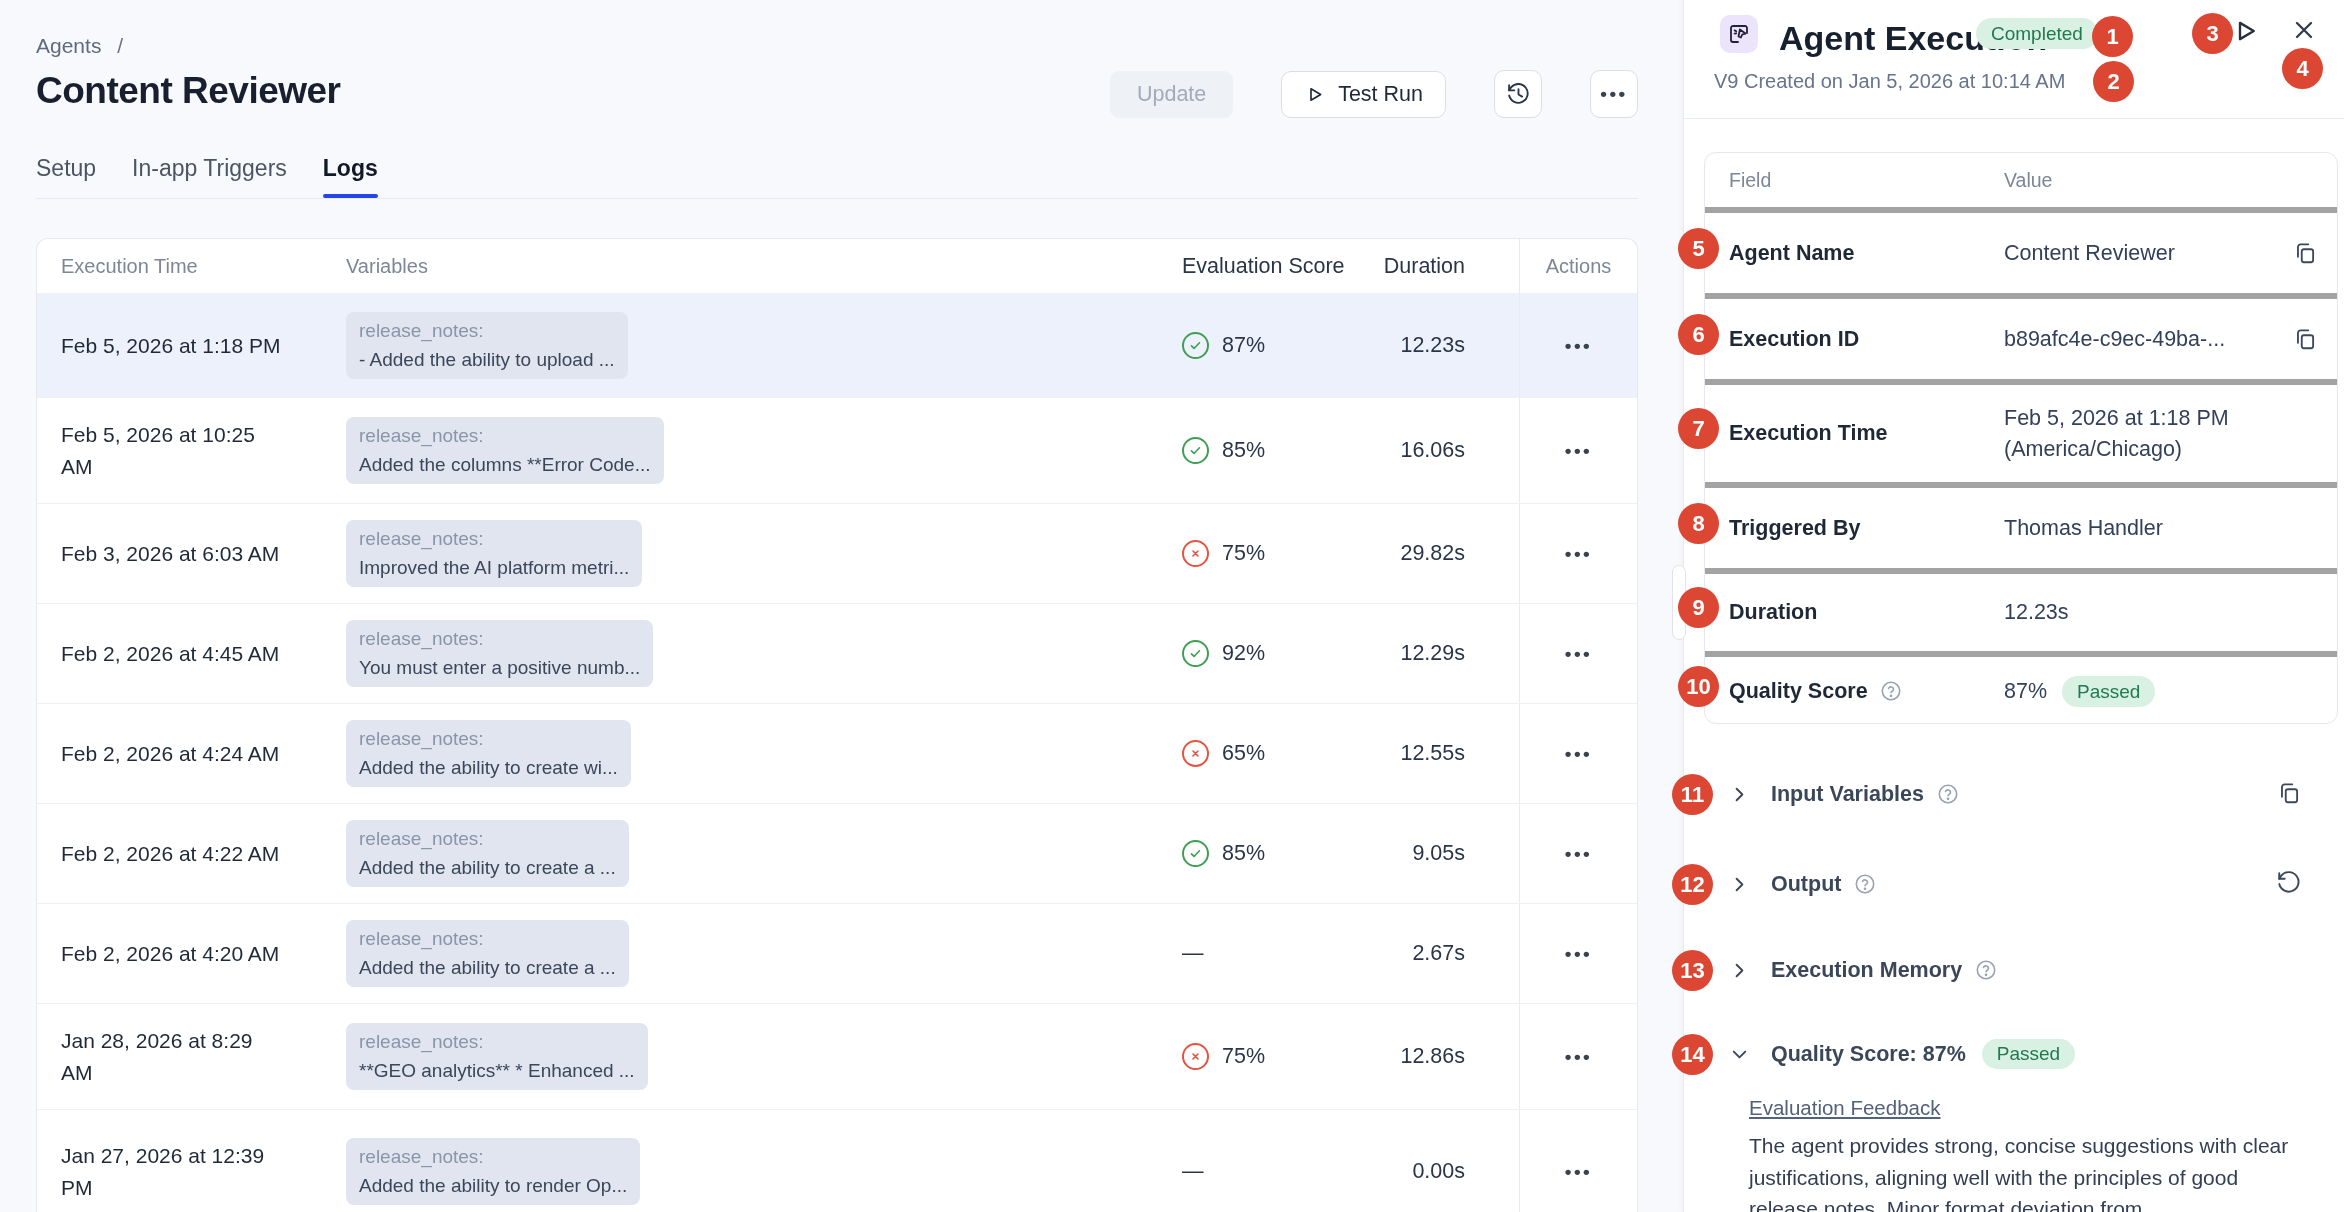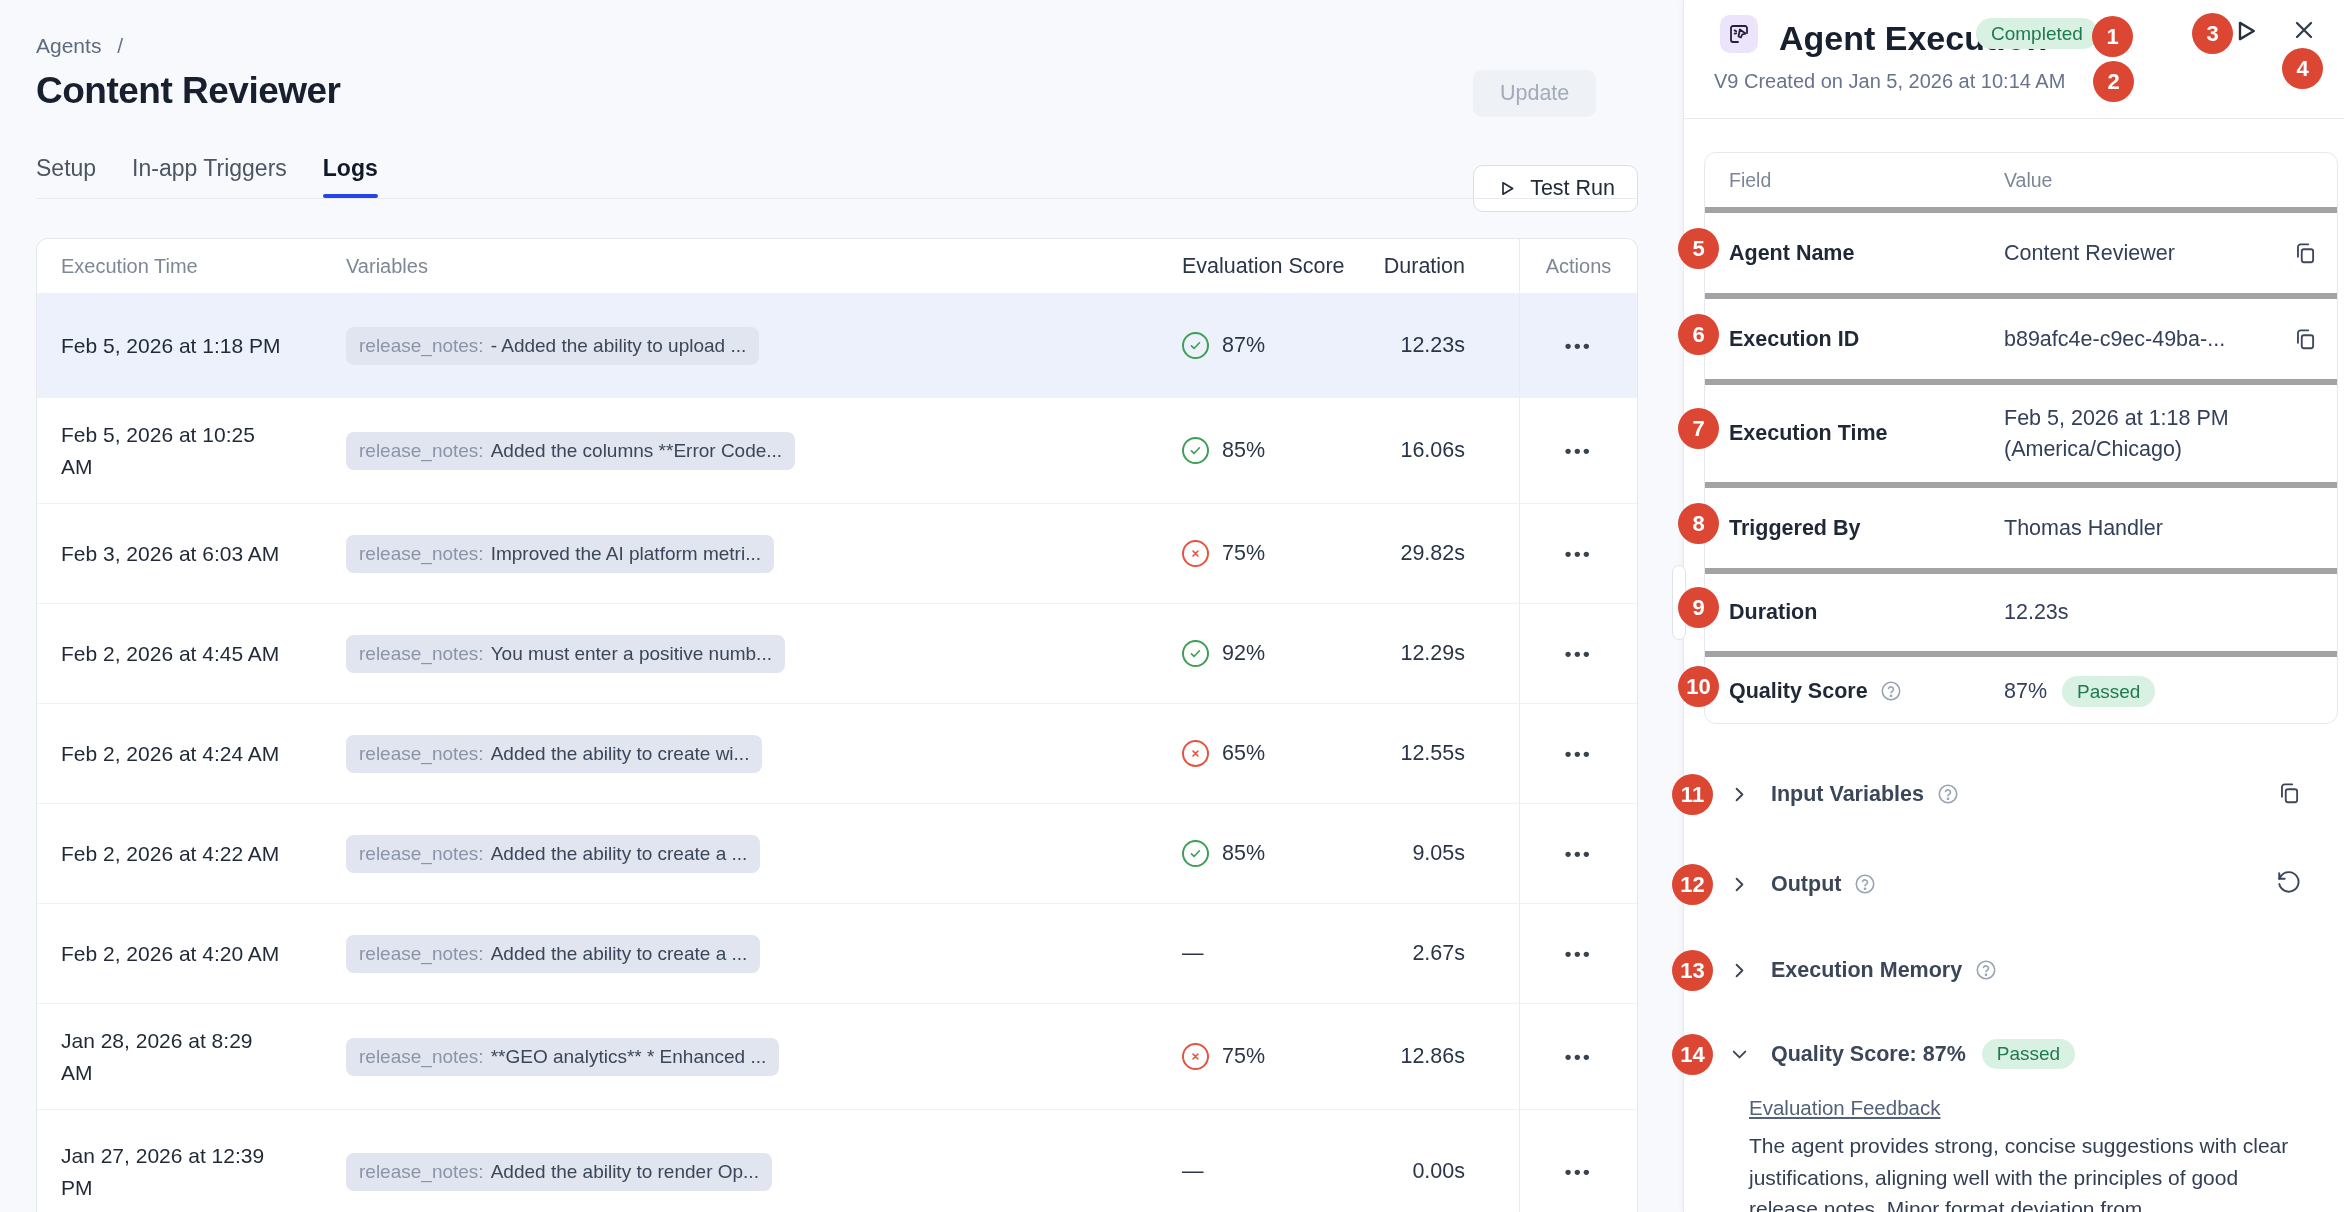--- a/index.html
+++ b/index.html
@@ -6,21 +6,21 @@
   html,body { width:2344px; height:1212px; }
   body { font-family:"Liberation Sans","DejaVu Sans",sans-serif; background:#f8f9fc; overflow:hidden; }
   .stage { position:relative; width:2344px; height:1212px; overflow:hidden; }
 
   
   .main { position:absolute; left:36px; top:0; width:1602px; height:100%; }
   .crumbs { position:absolute; left:0; top:34px; font-size:21px; color:#5d6b81; }
   .crumbs .sep { margin-left:10px; color:#64748b; }
   .page-title { position:absolute; left:0; top:70px; font-size:37px; font-weight:700; color:#18202f; letter-spacing:-0.5px; }
 
-  .toolbar { position:absolute; right:0; top:70px; display:flex; gap:48px; align-items:flex-start;flex-direction:column; }
+  .toolbar { position:absolute; right:0; top:70px; display:flex; gap:48px; align-items:flex-end; }
   .btn { display:flex; align-items:center; justify-content:center; cursor:pointer; font-family:inherit; }
   .btn-update { width:123px; height:47px; border:none; border-radius:9px; background:#eef1f5; color:#a3abba; font-size:21.5px; }
   .btn-test { height:47px; padding:0 22px; background:#fff; border:1.5px solid #d9dee6; border-radius:10px; gap:13px; font-size:21.5px; font-weight:500; color:#1f2937; }
   .btn-icon { width:48px; height:48px; background:#fff; border:1.5px solid #d9dee6; border-radius:10px; color:#2a3547; }
   .dots-txt { font-size:19px; letter-spacing:2.5px; font-weight:700; color:#39424f; }
 
   .tabs { position:absolute; left:0; right:0; top:150px; height:49px; border-bottom:1px solid #e7eaf1; display:flex; gap:36px; }
   .tab { position:relative; font-size:23px; color:#4b5563; padding-top:5px; cursor:pointer; }
   .tab.active { color:#111827; font-weight:600; }
   .tab.active::after { content:""; position:absolute; left:0; right:0; bottom:0; height:4px; background:#2645e8; border-radius:2px; }
@@ -31,21 +31,21 @@
   .thead { height:54px; font-size:20px; color:#7d8795; }
   .trow { border-top:1px solid #eef1f5; font-size:21px; color:#1f2937; }
   .trow.sel { background:#edf1fb; }
   .c-time { padding-left:24px; white-space:pre-line; line-height:32px; }
   .c-vars { padding-left:5px; display:flex; align-items:center; }
   .c-score { padding-left:28px; display:flex; align-items:center; gap:13px; font-size:21.5px; color:#2a3547; }
   .c-dur { text-align:right; padding-right:54px; font-size:21.5px; color:#2a3547; }
   .c-act { border-left:1px solid #e8ebf1; align-self:stretch; display:flex; align-items:center; justify-content:center; }
   .thead .c-act { border-left:1px solid #e8ebf1; }
   .dots { background:none; border:none; cursor:pointer; font-size:19px; letter-spacing:2.5px; font-weight:700; color:#39424f; }
-  .chip { background:#e0e5f0; border-radius:8px; padding:8px 13px; font-size:19px; display:inline-flex; gap:7px; white-space:nowrap; max-width:470px; overflow:hidden; }
+  .chip { background:#e0e5f0; border-radius:8px; padding:8px 13px; font-size:19px; display:inline-flex; gap:7px; white-space:nowrap; max-width:470px; overflow:hidden;flex-direction:column; }
   .chip-k { color:#8b95a9; }
   .chip-v { color:#3b4759; }
   .sicon { width:27px; height:27px; border:2px solid currentColor; border-radius:50%; display:flex; align-items:center; justify-content:center; flex:0 0 auto; }
   .sicon svg { width:15px; height:15px; }
   .pass { color:#3f9f55; }
   .fail { color:#e4543f; }
 
   
   .handle { position:absolute; left:1672px; top:565px; width:14px; height:75px; background:#fff; border:1px solid #dfe3ea; border-radius:7px; z-index:5; cursor:col-resize; }
 

